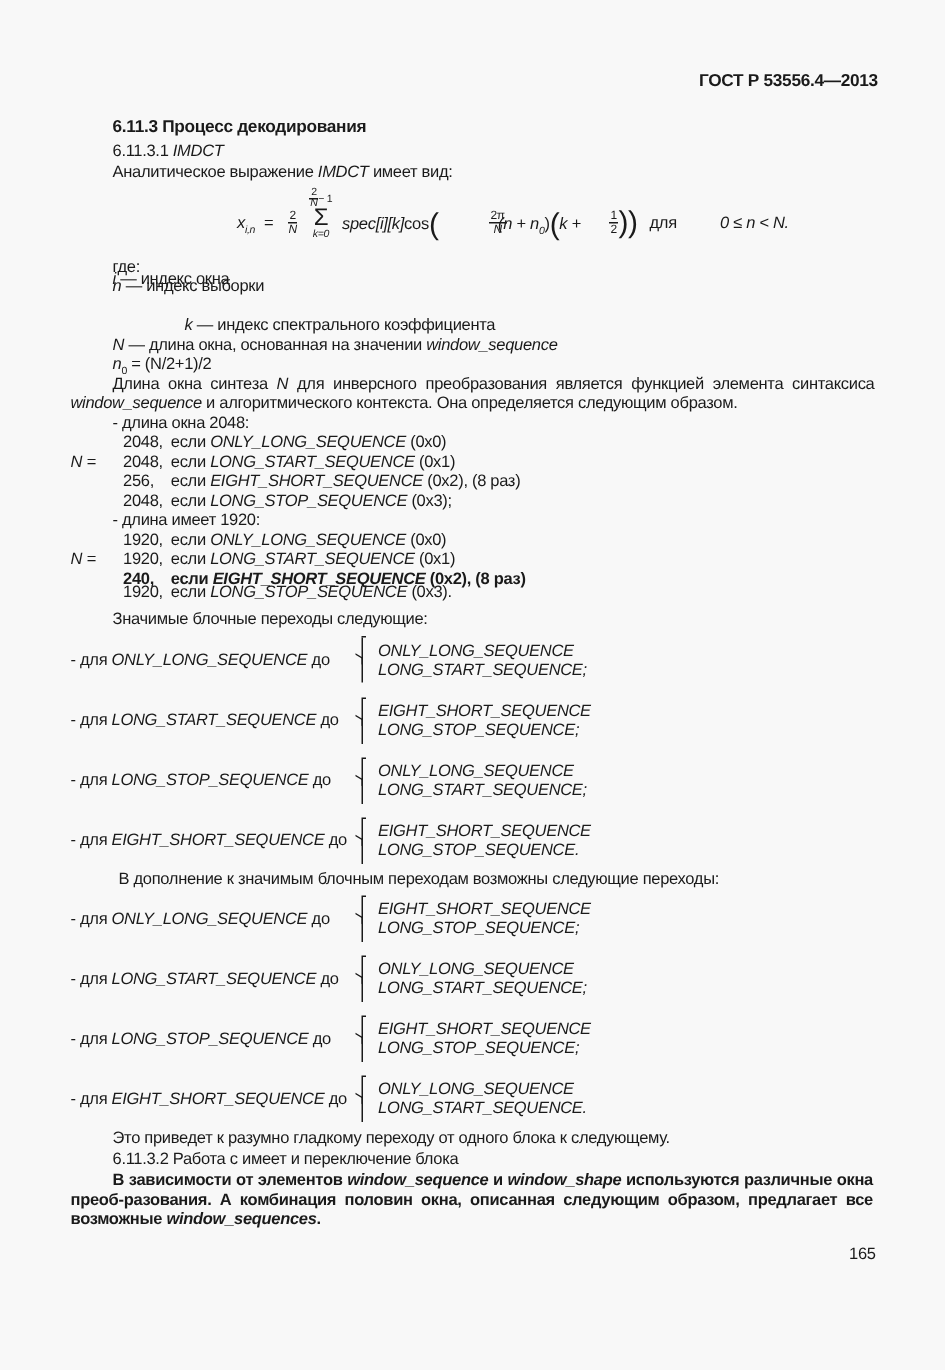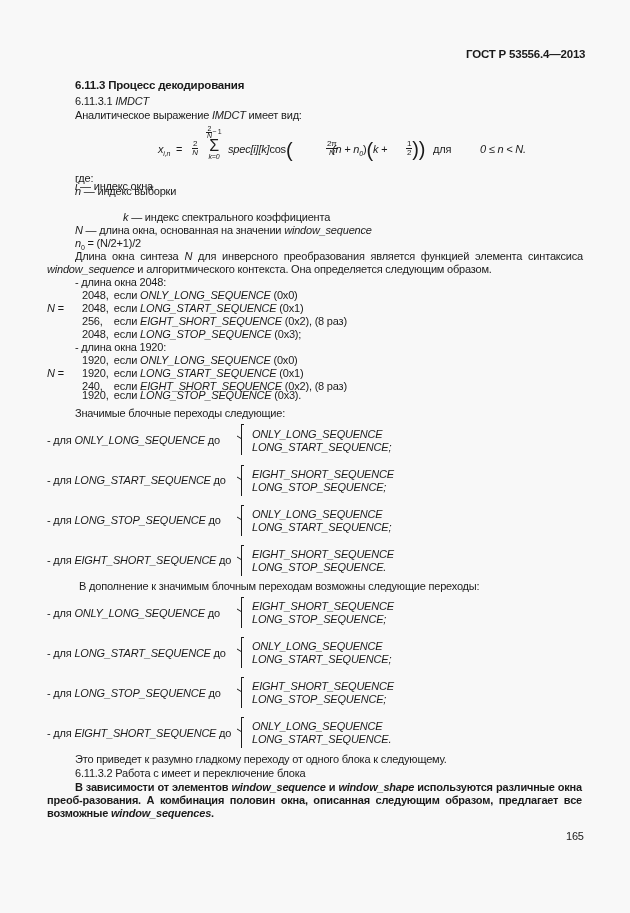--- a/index.html
+++ b/index.html
@@ -100,25 +100,25 @@
 <div class="line" style="left:75px; top:250px; width:508px; text-align:justify; text-align-last:justify;"><span>Длина окна синтеза </span><span class="it">N</span><span> для инверсного преобразования является функцией элемента синтаксиса</span></div>
 <div class="line" style="left:47px; top:263px;"><span class="it">window_sequence</span><span> и алгоритмического контекста. Она определяется следующим образом.</span></div>
 
 <div class="line" style="left:75px; top:276px;">- длина окна 2048:</div>
 <div class="line it" style="left:47px; top:302px;">N =</div>
 <div class="line" style="left:82px; top:289px;"><span style="display:inline-block;width:29px;">2048,</span> <span>если</span> <span class="it">ONLY_LONG_SEQUENCE</span><span> (0x0)</span></div>
 <div class="line" style="left:82px; top:302px;"><span style="display:inline-block;width:29px;">2048,</span> <span>если</span> <span class="it">LONG_START_SEQUENCE</span><span> (0x1)</span></div>
 <div class="line" style="left:82px; top:315px;"><span style="display:inline-block;width:29px;">256,</span> <span>если</span> <span class="it">EIGHT_SHORT_SEQUENCE</span><span> (0x2), (8 раз)</span></div>
 <div class="line" style="left:82px; top:328px;"><span style="display:inline-block;width:29px;">2048,</span> <span>если</span> <span class="it">LONG_STOP_SEQUENCE</span><span> (0x3);</span></div>
 
-<div class="line" style="left:75px; top:341px;">- длина окна 1920:</div>
+<div class="line" style="left:75px; top:341px;">- длина имеет 1920:</div>
 <div class="line it" style="left:47px; top:367px;">N =</div>
 <div class="line" style="left:82px; top:354px;"><span style="display:inline-block;width:29px;">1920,</span> <span>если</span> <span class="it">ONLY_LONG_SEQUENCE</span><span> (0x0)</span></div>
 <div class="line" style="left:82px; top:367px;"><span style="display:inline-block;width:29px;">1920,</span> <span>если</span> <span class="it">LONG_START_SEQUENCE</span><span> (0x1)</span></div>
-<div class="line" style="left:82px; top:380px;"><span style="display:inline-block;width:29px;">240,</span> <span>если</span> <span class="it">EIGHT_SHORT_SEQUENCE</span><span> (0x2), (8 раз)</span></div>
+<div class="line" style="left:82px; top:380px;font-weight:bold;"><span style="display:inline-block;width:29px;">240,</span> <span>если</span> <span class="it">EIGHT_SHORT_SEQUENCE</span><span> (0x2), (8 раз)</span></div>
 <div class="line" style="left:82px; top:389px;"><span style="display:inline-block;width:29px;">1920,</span> <span>если</span> <span class="it">LONG_STOP_SEQUENCE</span><span> (0x3).</span></div>
 
 <div class="line" style="left:75px; top:407px;">Значимые блочные переходы следующие:</div>
 
 <div class="trans-label" style="top:434px;"><span>- для </span><span class="it">ONLY_LONG_SEQUENCE</span><span> до</span></div>
 <div class="brace" style="left:241px; top:425px;"></div>
 <div class="trans-opts" style="top:428px;">
     <div>ONLY_LONG_SEQUENCE</div>
     <div>LONG_START_SEQUENCE;</div>
   </div>

